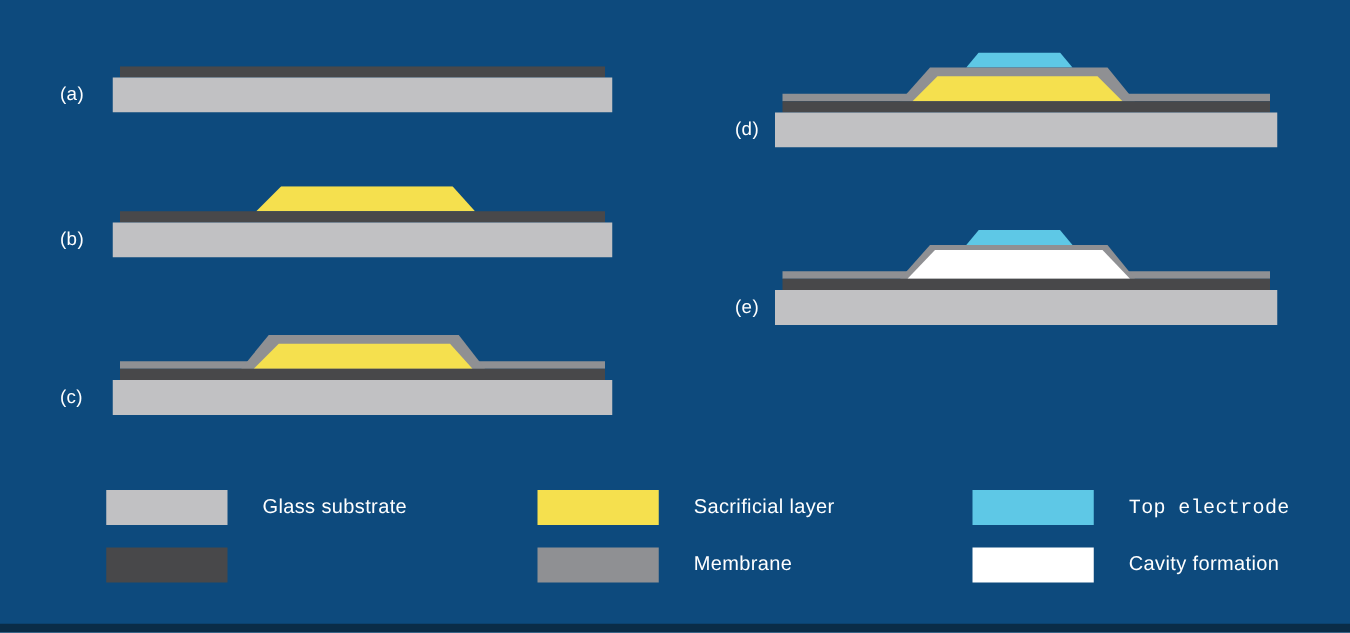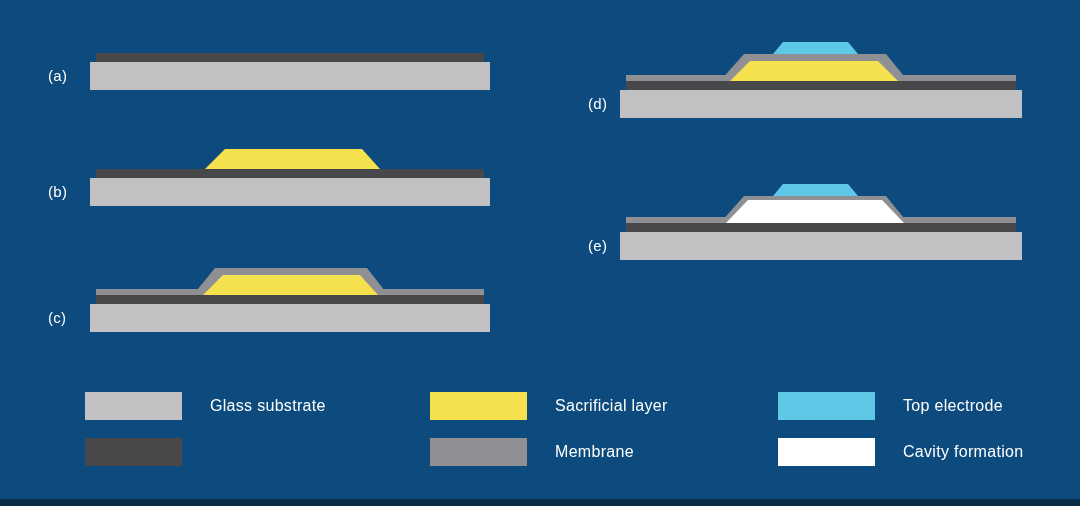--- a/index.html
+++ b/index.html
@@ -114,21 +114,21 @@
     <span class="swatch sw-electrode"></span>
   </div>
   <div class="legend-item" style="left:430px;top:392px;">
     <span class="swatch sw-sacrificial"></span>
     <span class="legend-label">Sacrificial layer</span>
   </div>
   <div class="legend-item" style="left:430px;top:438px;">
     <span class="swatch sw-membrane"></span>
     <span class="legend-label">Membrane</span>
   </div>
-  <div class="legend-item" style="left:778px;top:392px;">
+  <div class="legend-item" style="left:778px;top:392px;font-family:Liberation Mono, monospace;">
     <span class="swatch sw-top"></span>
     <span class="legend-label">Top electrode</span>
   </div>
   <div class="legend-item" style="left:778px;top:438px;">
     <span class="swatch sw-cavity"></span>
     <span class="legend-label">Cavity formation</span>
   </div>
 
   <div class="footer-bar"></div>
 </div>

